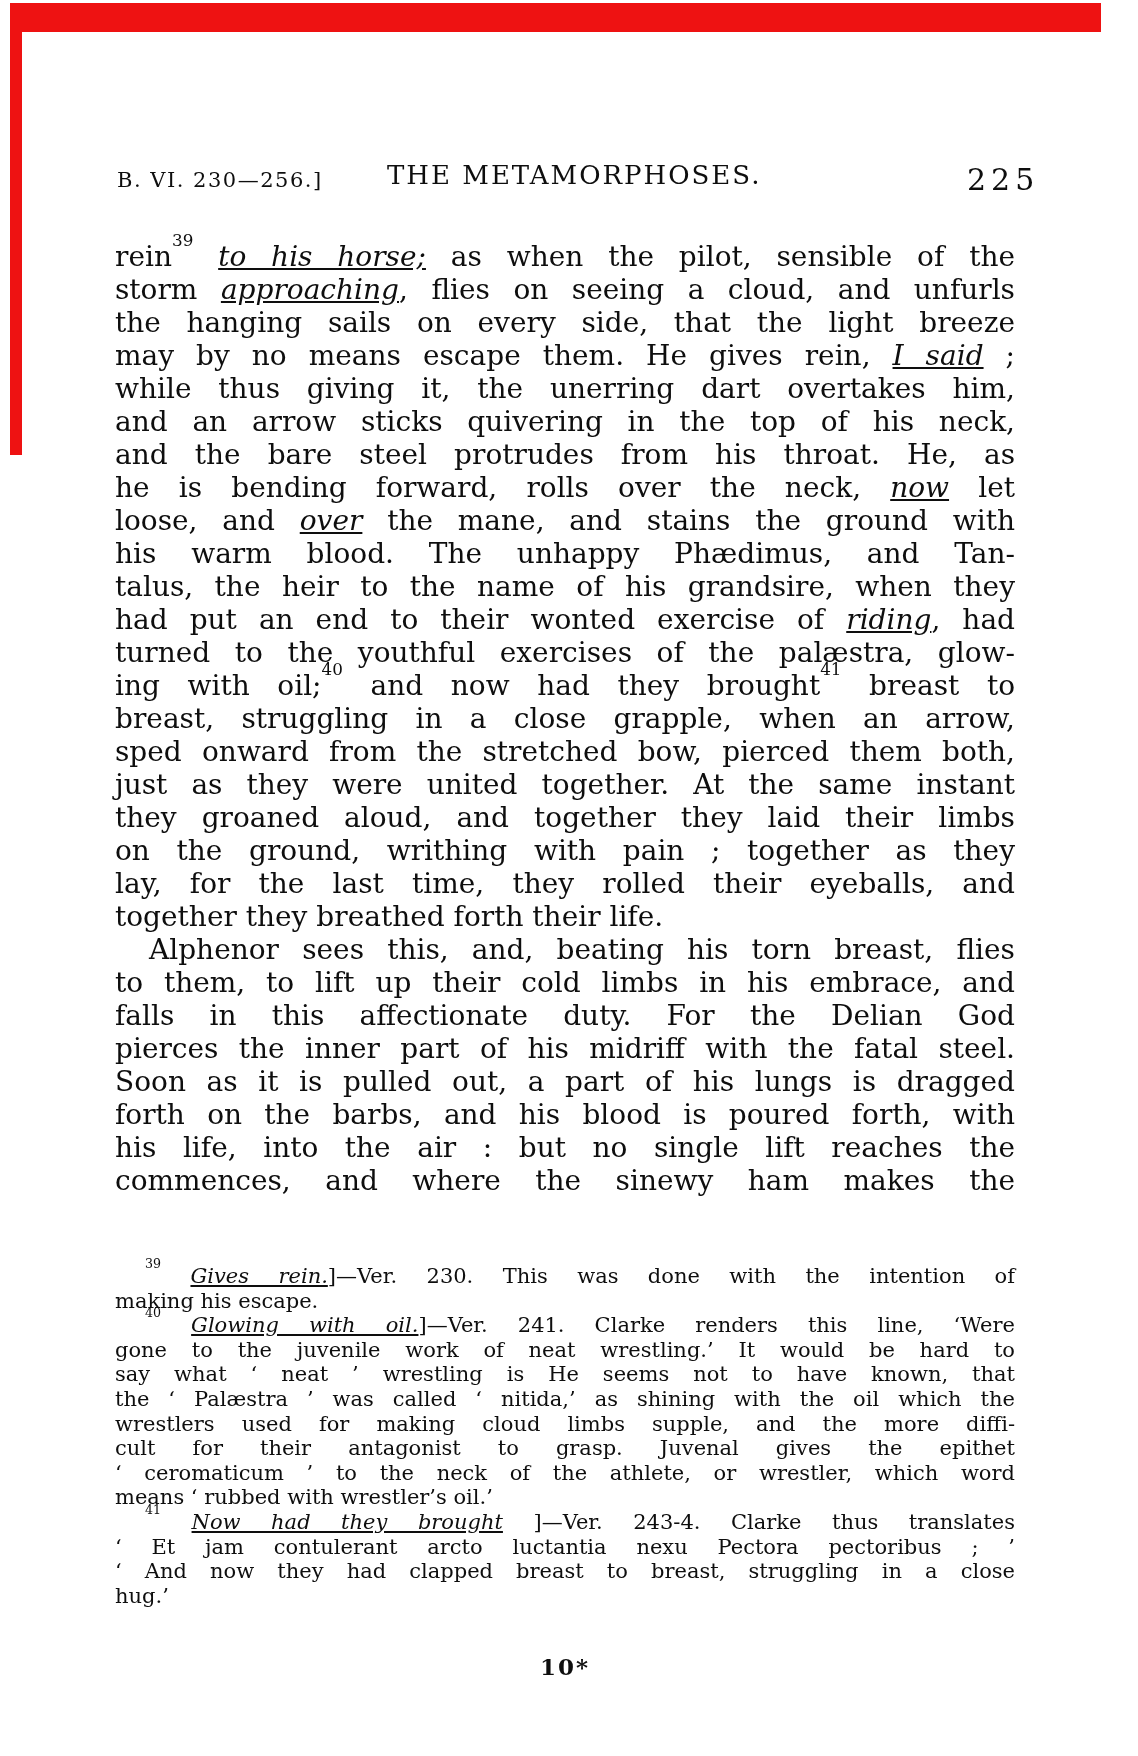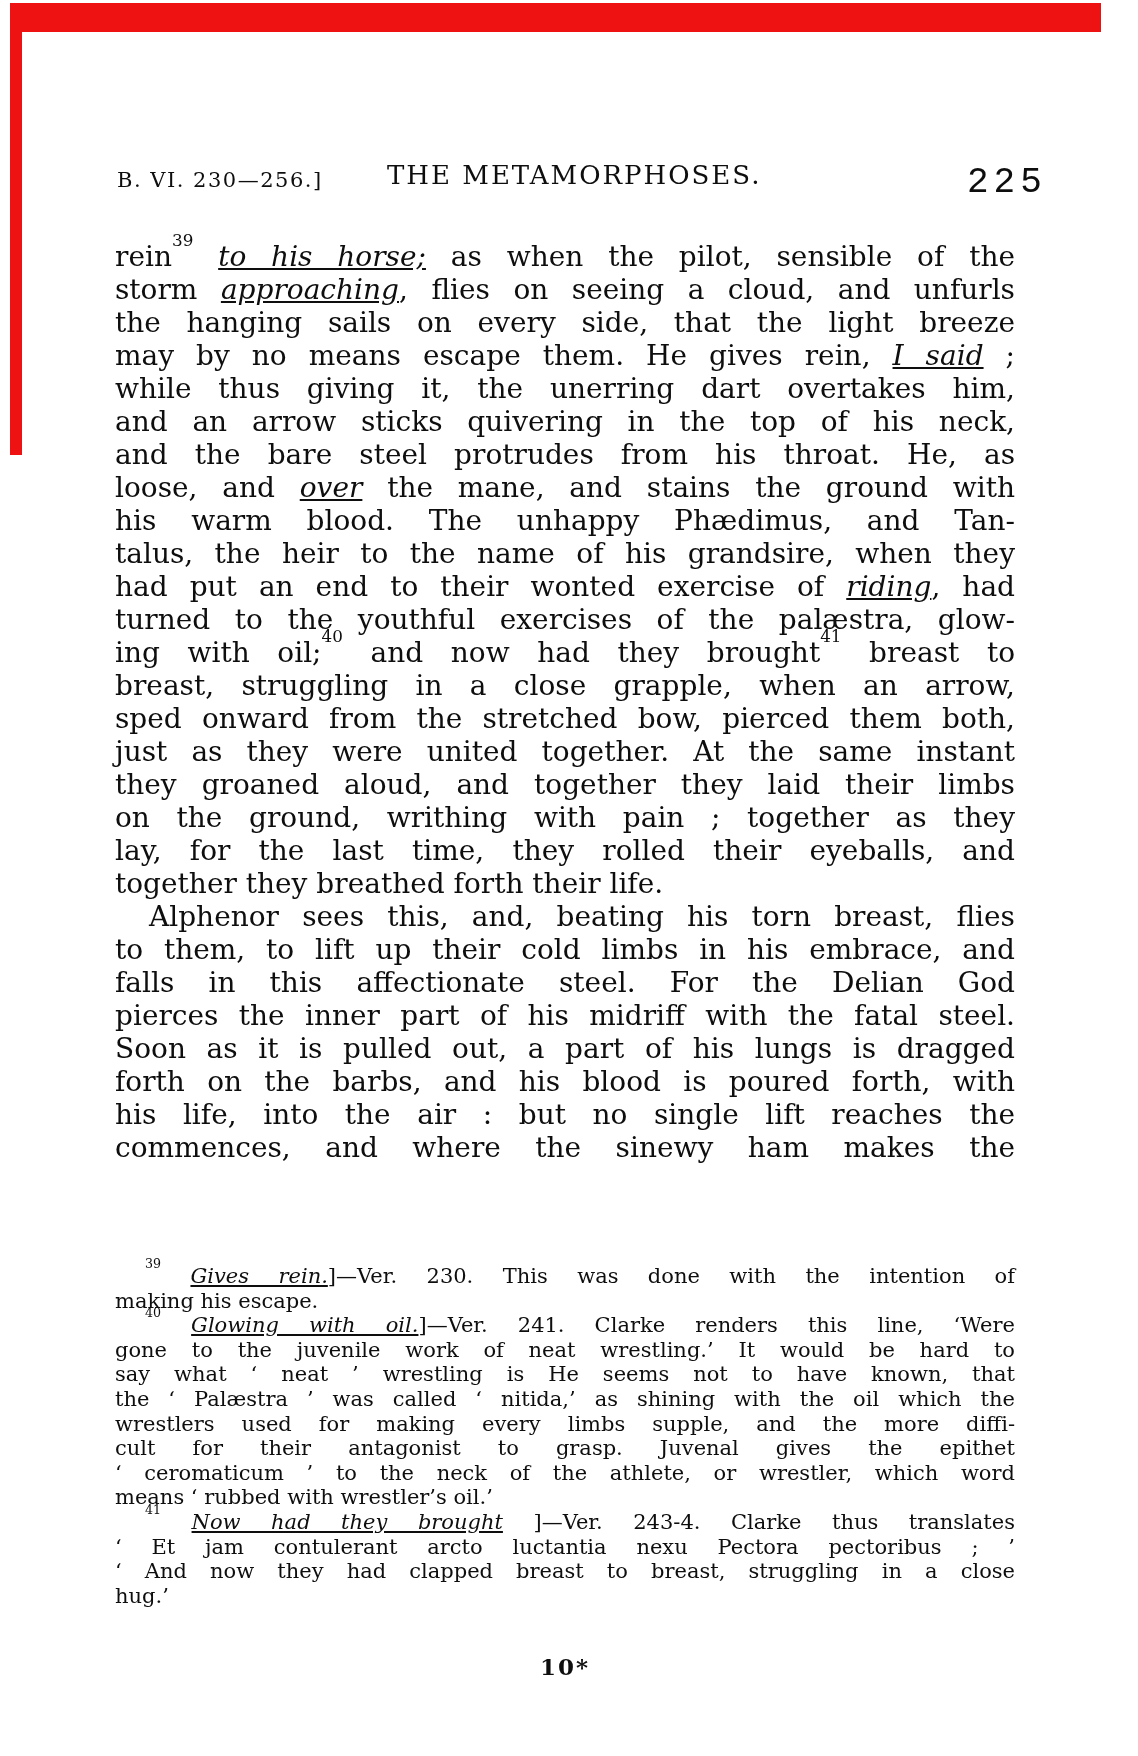--- a/index.html
+++ b/index.html
@@ -14,21 +14,21 @@
   .page { position: absolute; left: 7px; top: 0; width: 1138px; height: 1252px; background: #ffffff; }
 
   
   .artifact-top  { position: absolute; left: 8px;  top: 3px;  width: 1086px; height: 29px; }
   .artifact-left { position: absolute; left: 3px;  top: 3px;  width: 12px;  height: 452px; }
 
   
   .running-head { position: absolute; left: 0; top: 148px; width: 1138px; height: 52px; }
   .head-left  { position: absolute; left: 110px; top: 20px; font-size: 21px; letter-spacing: 1.5px; white-space: nowrap; }
   .head-title { position: absolute; left: 380px; top: 12px; font-size: 26px; letter-spacing: 2px; white-space: nowrap; }
-  .head-page  { position: absolute; left: 960px; top: 14px; font-size: 36px; letter-spacing: 5px; white-space: nowrap; font-family: Liberation Mono, monospace; }
+  .head-page  { position: absolute; left: 960px; top: 14px; font-size: 30px; letter-spacing: 5px; white-space: nowrap; }
 
   
   .body-text {
     position: absolute; left: 108px; top: 240px; width: 900px;
     font-size: 28px; line-height: 33px;
   }
   .line { text-align: justify; text-align-last: justify; }
   .line.end { text-align: center; text-align-last: left; }
   .body-text .line.indent { text-indent: 34px; }
 
@@ -62,51 +62,52 @@
   </div>
 
   <div class="body-text">
       <div class="line">rein<sup>39</sup> <i>to his horse;</i> as when the pilot, sensible of the</div>
       <div class="line">storm <i>approaching</i>, flies on seeing a cloud, and unfurls</div>
       <div class="line">the hanging sails on every side, that the light breeze</div>
       <div class="line">may by no means escape them.  He gives rein, <i>I said</i> ;</div>
       <div class="line">while thus giving it, the unerring dart overtakes him,</div>
       <div class="line">and an arrow sticks quivering in the top of his neck,</div>
       <div class="line">and the bare steel protrudes from his throat.  He, as</div>
+      <div class="line">he is bending forward, rolls over the neck, <i>now</i> let</div>
       <div class="line">loose, and <i>over</i> the mane, and stains the ground with</div>
       <div class="line">his warm blood.  The unhappy Phædimus, and Tan-</div>
       <div class="line">talus, the heir to the name of his grandsire, when they</div>
       <div class="line">had put an end to their wonted exercise of <i>riding</i>, had</div>
       <div class="line">turned to the youthful exercises of the palæstra, glow-</div>
       <div class="line">ing with oil;<sup>40</sup> and now had they brought<sup>41</sup> breast to</div>
       <div class="line">breast, struggling in a close grapple, when an arrow,</div>
       <div class="line">sped onward from the stretched bow, pierced them both,</div>
       <div class="line">just as they were united together.  At the same instant</div>
       <div class="line">they groaned aloud, and together they laid their limbs</div>
       <div class="line">on the ground, writhing with pain ; together as they</div>
       <div class="line">lay, for the last time, they rolled their eyeballs, and</div>
       <div class="line end">together they breathed forth their life.</div>
       <div class="line indent">Alphenor sees this, and, beating his torn breast,  flies</div>
       <div class="line">to them, to lift up their cold limbs in his embrace, and</div>
-      <div class="line">falls in this affectionate steel.  For the Delian God</div>
+      <div class="line">falls in this affectionate duty.  For the Delian God</div>
       <div class="line">pierces the inner part of his midriff with the fatal steel.</div>
       <div class="line">Soon as it is pulled out, a part of his lungs is dragged</div>
       <div class="line">forth on the barbs, and his blood is poured forth, with</div>
       <div class="line">his life, into the air : but no single lift reaches the</div>
       <div class="line">commences, and where the sinewy ham makes the</div>
     </div>
 
   <div class="footnotes">
       <div class="line indent"><sup>39</sup> <i>Gives rein.</i>]—Ver. 230.  This was done with the intention of</div>
       <div class="line end">making his escape.</div>
       <div class="line indent"><sup>40</sup> <i>Glowing with oil.</i>]—Ver. 241.  Clarke renders this line, ‘Were</div>
       <div class="line">gone to the juvenile work of neat wrestling.’  It would be hard to</div>
       <div class="line">say what ‘ neat ’ wrestling is   He seems not to have known, that</div>
       <div class="line">the ‘ Palæstra ’ was called ‘ nitida,’ as shining with the oil which the</div>
-      <div class="line">wrestlers used for making every limbs supple, and the more diffi-</div>
+      <div class="line">wrestlers used for making cloud limbs supple, and the more diffi-</div>
       <div class="line">cult for their antagonist to grasp.  Juvenal gives the epithet</div>
       <div class="line">‘ ceromaticum ’ to the neck of the athlete, or wrestler, which word</div>
       <div class="line end">means ‘ rubbed with wrestler’s oil.’</div>
       <div class="line indent"><sup>41</sup> <i>Now had they brought</i> ]—Ver. 243-4.  Clarke thus translates</div>
       <div class="line">‘ Et jam contulerant arcto luctantia nexu Pectora pectoribus ; ’</div>
       <div class="line">‘ And now they had clapped breast to breast, struggling in a close</div>
       <div class="line end">hug.’</div>
     </div>
 
   <div class="signature">10*</div>

